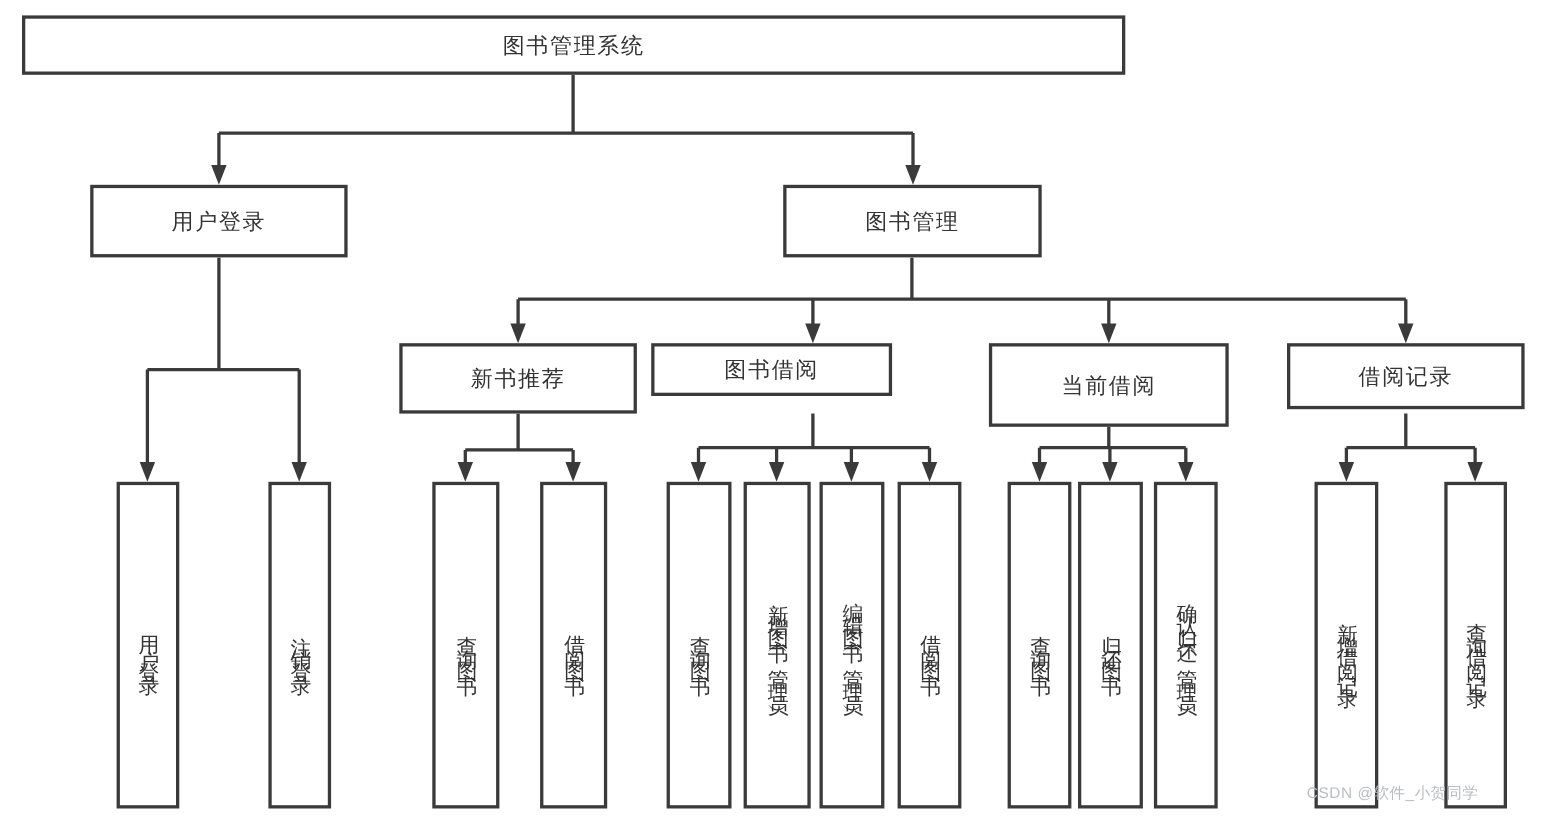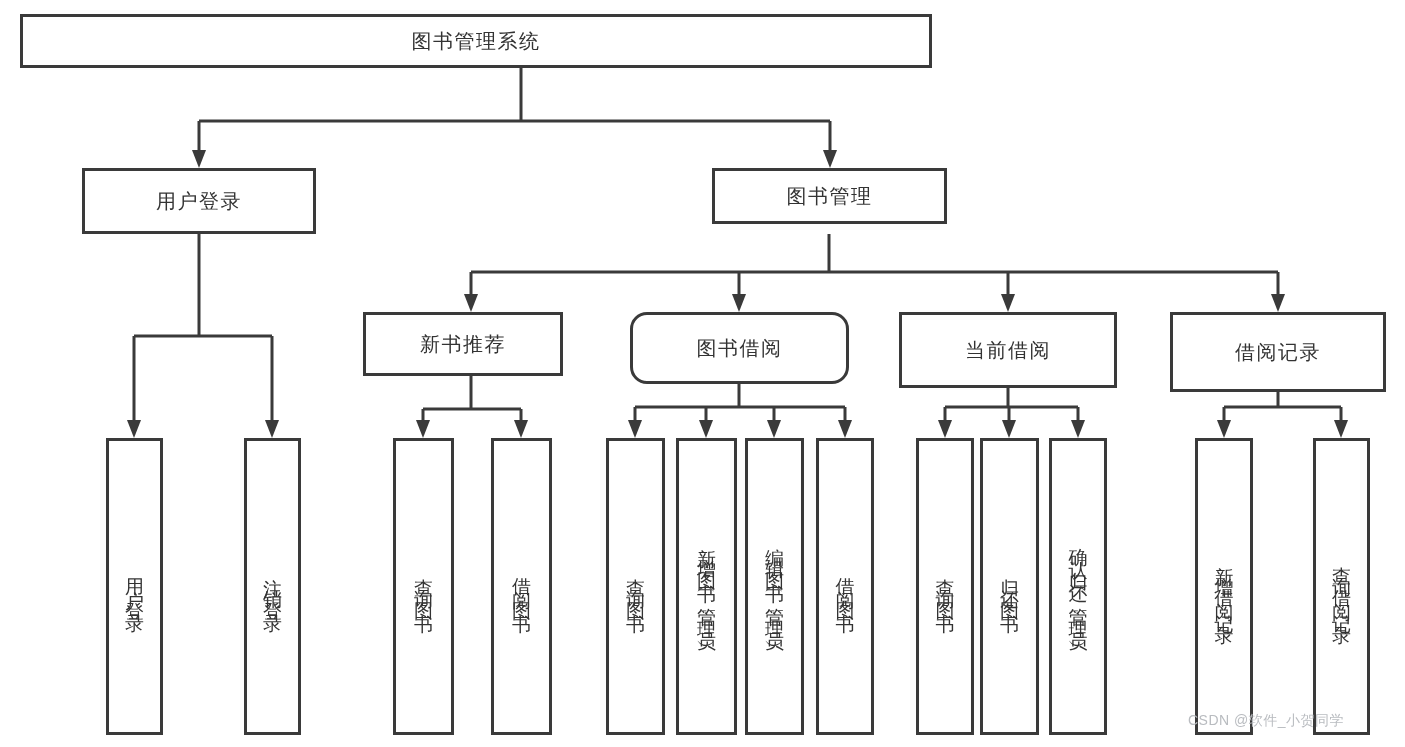--- a/index.html
+++ b/index.html
@@ -25,27 +25,27 @@
   .vbox {
     writing-mode:vertical-rl;
     text-orientation:mixed;
     font-size:19px;
     letter-spacing:12px;
     top:438px; height:297px;
     white-space:nowrap;
   }
 
   
-  .pos-root          { left:20px;   top:14px;  width:912px; height:54px; }
+  .pos-root          { left:20px;   top:14px;  width:1003px; height:54px; }
   .pos-user-login    { left:82px;   top:168px; width:234px;  height:66px; }
-  .pos-book-mgmt     { left:712px;  top:168px; width:235px;  height:56px; }
-  .pos-new-book-rec  { left:363px;  top:312px; width:200px;  height:64px; }
-  .pos-book-borrow   { left:630px;  top:312px; width:219px;  height:72px;border-radius:17px; }
+  .pos-book-mgmt     { left:712px;  top:168px; width:235px;  height:66px; }
+  .pos-new-book-rec  { left:363px;  top:312px; width:216px;  height:64px; }
+  .pos-book-borrow   { left:592px;  top:312px; width:219px;  height:48px; }
   .pos-current-borrow{ left:899px;  top:312px; width:218px;  height:76px; }
-  .pos-borrow-records{ left:1170px; top:312px; width:216px;  height:80px; }
+  .pos-borrow-records{ left:1170px; top:312px; width:216px;  height:60px; }
 
   
   .pos-lf-user-login    { left:106px;  width:57px; }
   .pos-lf-logout        { left:244px;  width:57px; }
   .pos-lf-query-book-a  { left:393px;  width:61px; }
   .pos-lf-borrow-book-a { left:491px;  width:61px; }
   .pos-lf-query-book-b  { left:606px;  width:59px; }
   .pos-lf-add-book      { left:676px;  width:61px; }
   .pos-lf-edit-book     { left:745px;  width:59px; }
   .pos-lf-borrow-book-b { left:816px;  width:58px; }

